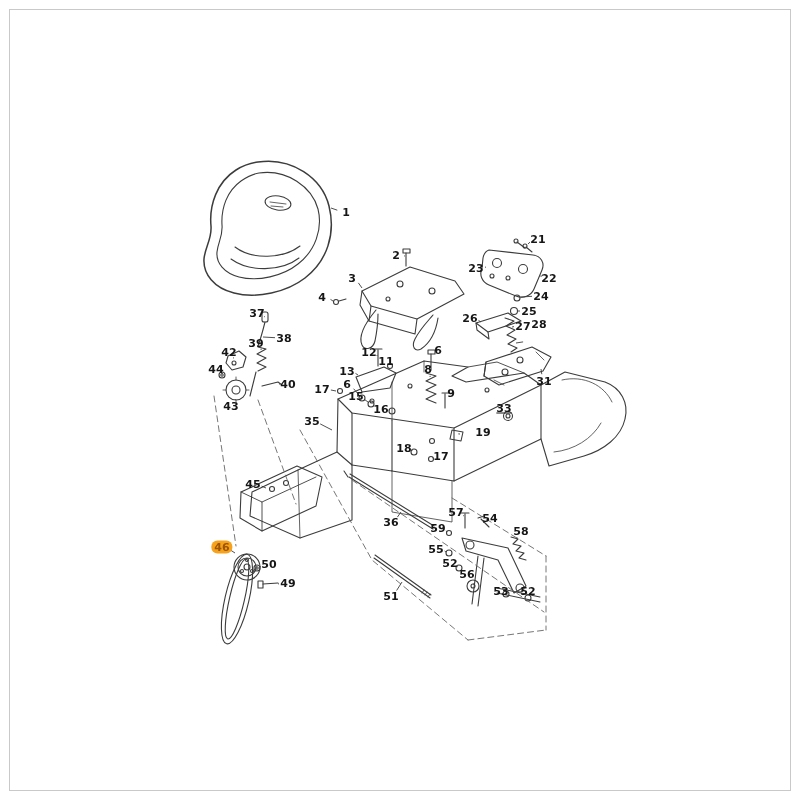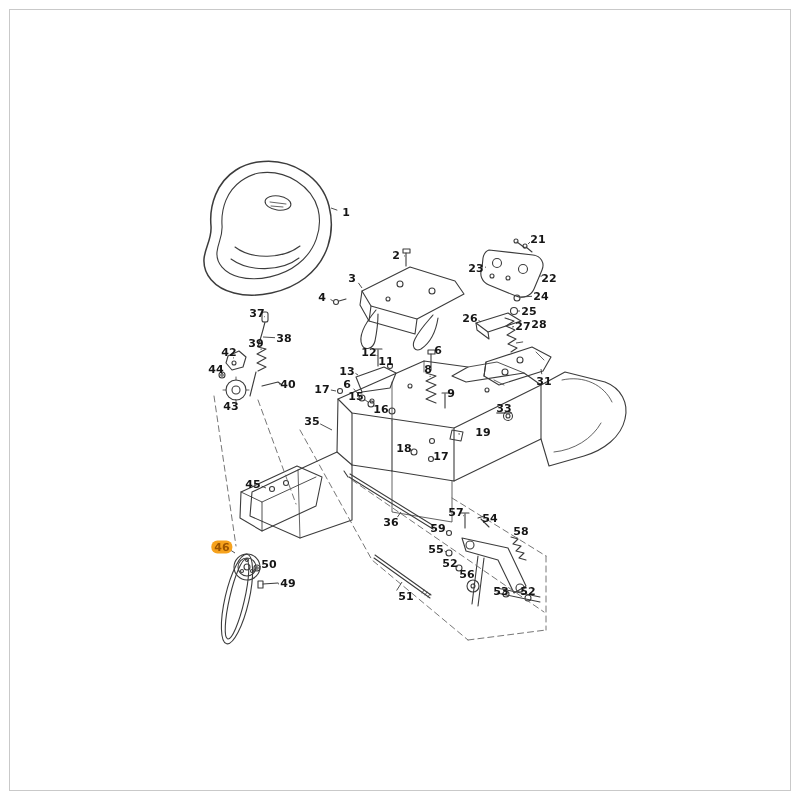--- a/index.html
+++ b/index.html
@@ -321,14 +321,14 @@
     <div class="callout" style="left: 438px; top: 528px; text-align: right;">59</div>
     <div class="callout" style="left: 521px; top: 531px;">58</div>
     <div class="callout" style="left: 436px; top: 549px;">55</div>
     <div class="callout highlighted" style="left: 222px; top: 547px; border-radius: 6px;">46</div>
     <div class="callout" style="left: 450px; top: 563px;">52</div>
     <div class="callout" style="left: 269px; top: 564px;">50</div>
     <div class="callout" style="left: 288px; top: 583px;">49</div>
     <div class="callout" style="left: 467px; top: 574px;">56</div>
     <div class="callout" style="left: 501px; top: 591px;">53</div>
     <div class="callout" style="left: 528px; top: 591px;">52</div>
-    <div class="callout" style="left: 406px; top: 596px;">51</div>
+    <div class="callout" style="left: 391px; top: 596px;">51</div>
   </div>
 
 </body></html>

